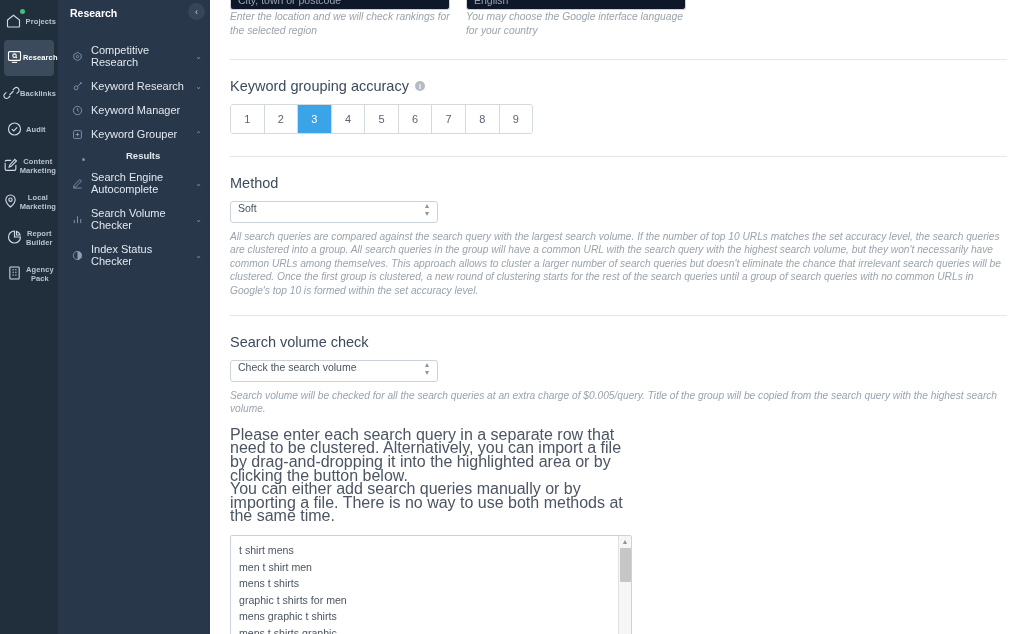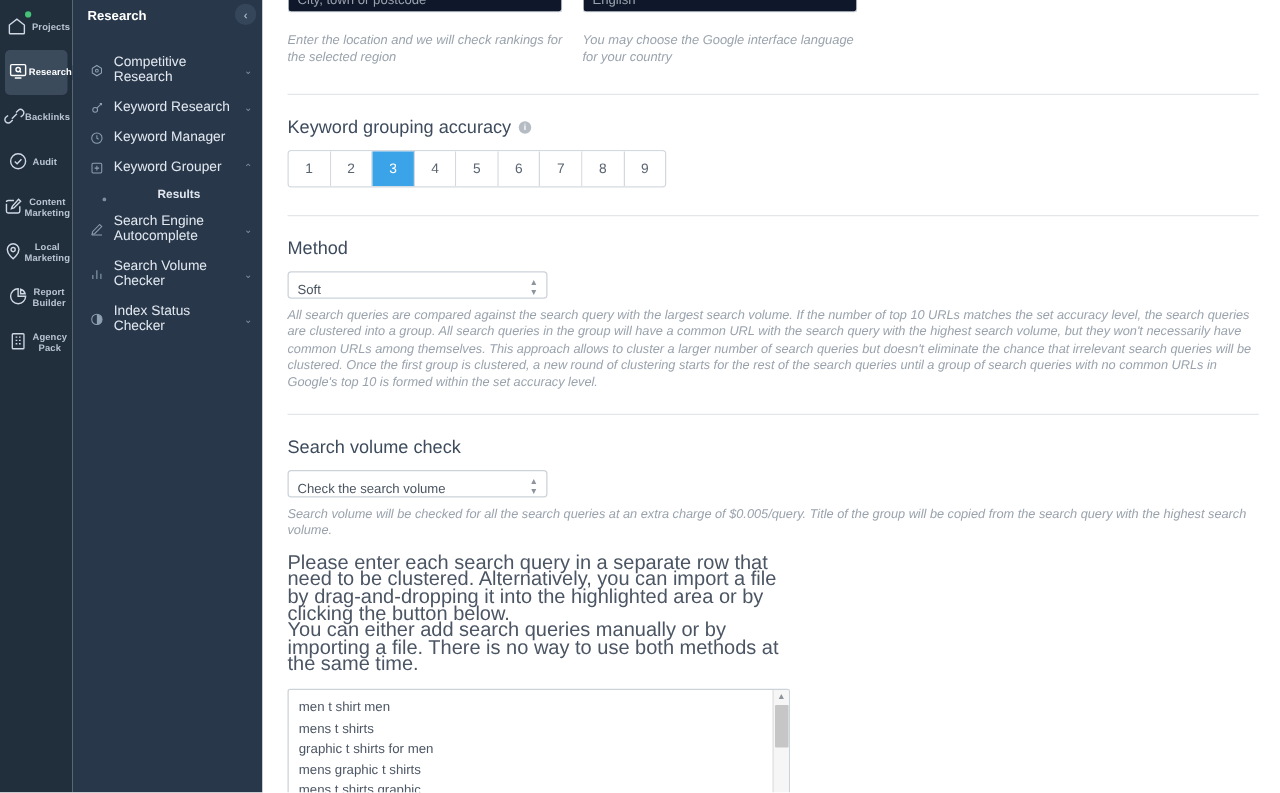--- a/index.html
+++ b/index.html
@@ -179,21 +179,21 @@
     position: absolute;
     right: 7px; top: -7px;
     font-size: 8px;
     color: #8d949c;
   }
   .help-italic {
     font-style: italic;
     font-size: 10.3px;
     line-height: 13.5px;
     color: #9aa3ad;
-    margin-top: 16px;
+    margin-top: 0;
   }
 
   .divider {
     height: 1px;
     background: #e4e7ea;
     margin: 22px 0 0 0;
     width: 777px;
   }
 
   .sec-title {
@@ -240,21 +240,21 @@
     background: #3ba3e8;
     color: #ffffff;
   }
 
   .select-box {
     width: 208px;
     height: 22px;
     border: 1px solid #ccd2d9;
     border-radius: 3px;
     background: #fff;
-    display: flex; align-items: flex-end;
+    display: flex; align-items: flex-start;
     padding: 0 7px;
     font-size: 10.5px;
     color: #4a5460;
     position: relative;
     cursor: pointer;
   }
   .select-box .spin2 {
     position: absolute;
     right: 8px;
     font-size: 8px;
@@ -573,20 +573,21 @@
         <span class="spin2">▴<br>▾</span>
       </div>
 
       <div class="para-italic">Search volume will be checked for all the search queries at an extra charge of $0.005/query. Title of the group will be copied from the search query with the highest search volume.</div>
 
       <div class="para-plain">Please enter each search query in a separate row that need to be clustered. Alternatively, you can import a file by drag-and-dropping it into the highlighted area or by clicking the button below.</div>
       <div class="para-plain" style="margin-top:0">You can either add search queries manually or by importing a file. There is no way to use both methods at the same time.</div>
 
       <div class="ta-wrap">
         <div class="ta-lines">
+          <div class="kw-line">t shirt mens</div>
           <div class="kw-line">men t shirt men</div>
           <div class="kw-line">mens t shirts</div>
           <div class="kw-line">graphic t shirts for men</div>
           <div class="kw-line">mens graphic t shirts</div>
           <div class="kw-line">mens t shirts graphic</div>
           <div class="kw-line">mens t shirt</div>
 
         </div>
         <div class="scroll">
           <span class="s-arrow">▲</span>

